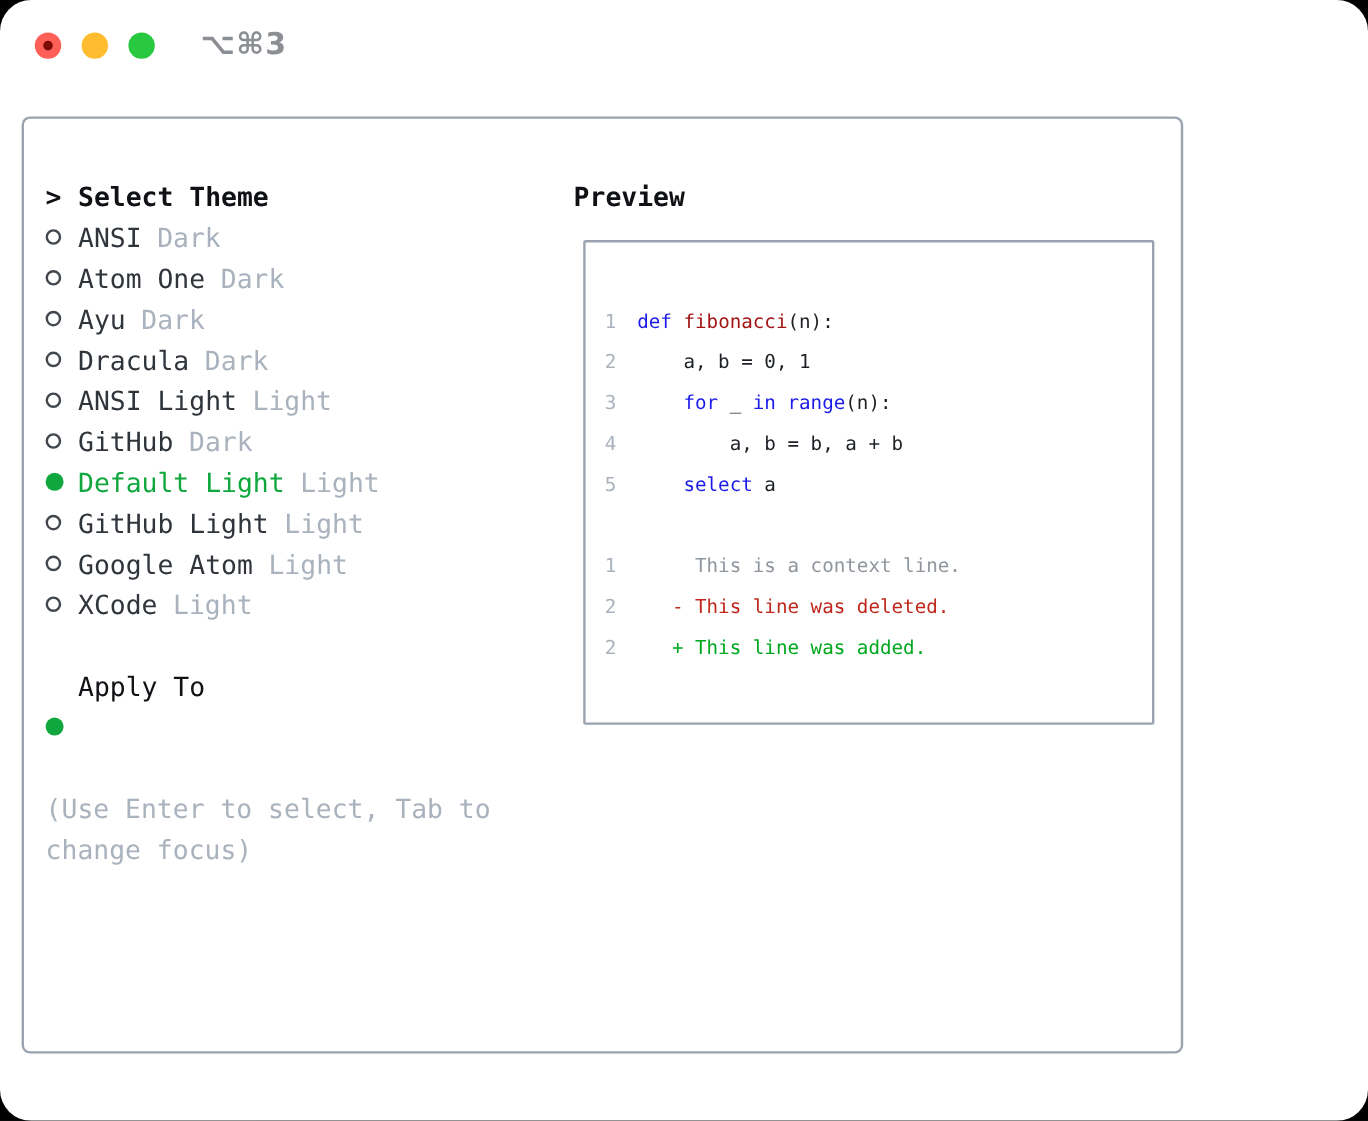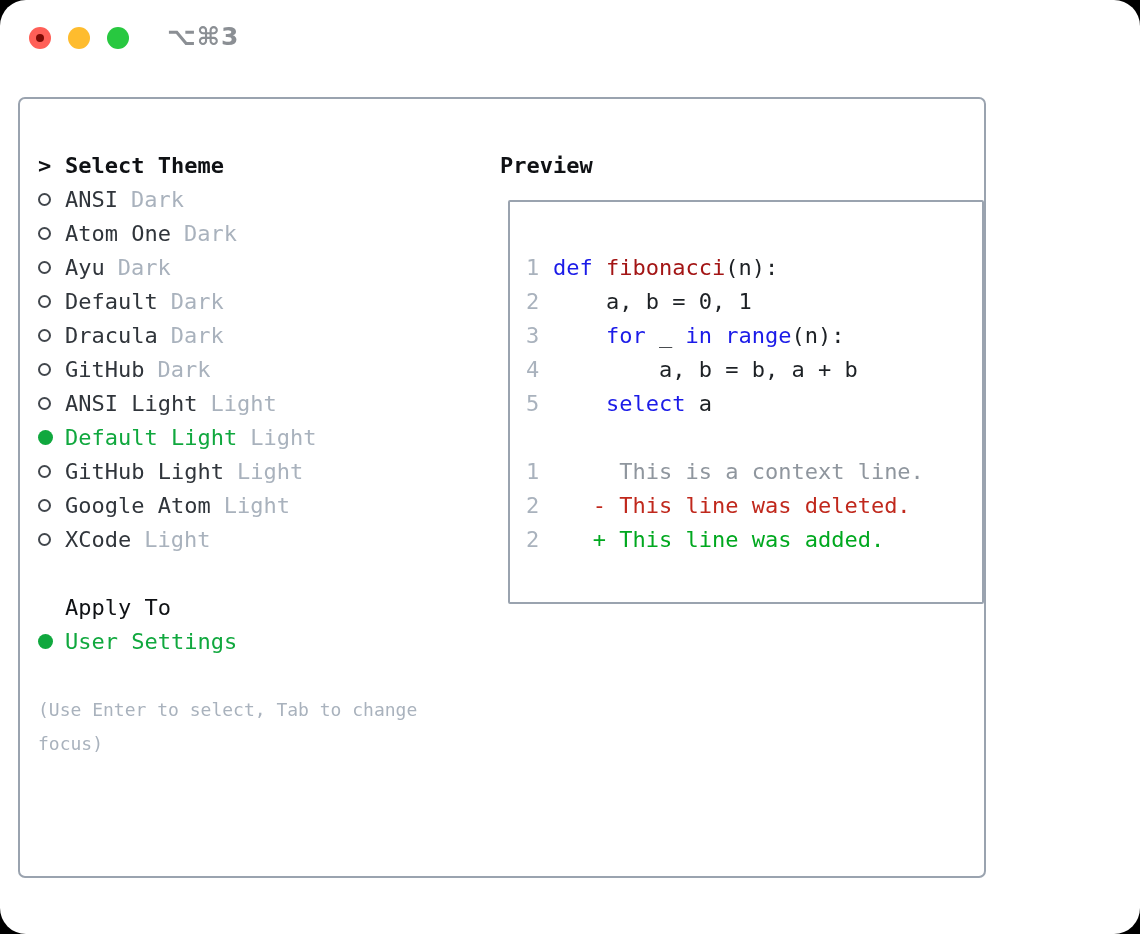--- a/index.html
+++ b/index.html
@@ -36,32 +36,32 @@
     border:2px solid #42474d;border-radius:50%;vertical-align:middle;margin-bottom:4px;
   }
   .radio.filled{width:15px;height:15px;border:none;background:var(--accent-green);}
   .t-name{color:var(--item-text);}
   .t-name.sel{color:var(--accent-green);}
   .t-variant{color:var(--muted-gray);margin-left:13px;text-align:center;}
   .apply-title{color:var(--header-text);}
   .a-label{color:var(--item-text);}
   .a-label.sel{color:var(--accent-green);}
   .help{
-    margin-top:0;width:440px;font-size:18px;line-height:34px;color:var(--muted-gray);
+    margin-top:0;width:440px;font-size:22px;line-height:34px;color:var(--muted-gray);
     white-space:normal;word-wrap:break-word;
   }
   
-  .right-col{position:absolute;left:480px;top:50px;font-size:22px;}
+  .right-col{position:absolute;left:458px;top:50px;font-size:22px;}
   .preview-title{height:34px;line-height:34px;}
   .preview-box{
     margin-top:17px;margin-left:8px;width:476px;height:404px;box-sizing:border-box;
     border:2px solid var(--panel-border);border-radius:2px;background:#fff;
     padding:49px 10px 0 16px;overflow:hidden;
   }
-  .pline{height:34px;line-height:34px;white-space:pre;font-size:22px;}
+  .pline{height:34px;line-height:34px;white-space:pre;font-size:16px;}
   .ln{display:inline-block;width:27px;color:var(--line-number-gray);}
   .tk-keyword{color:var(--keyword-blue);}
   .tk-function{color:var(--function-red);}
   .tk-plain{color:var(--code-text);}
   .tk-context{color:var(--context-gray);}
   .tk-deleted{color:var(--deleted-red);}
   .tk-added{color:var(--added-green);}
 </style>
 </head>
 <body>
@@ -80,33 +80,32 @@
   </div>
 
   <div class="panel">
 
     <div class="left-col">
       <div class="row"><span class="marker focus-marker">&gt;</span><span class="hdr">Select Theme</span></div>
       <div>
           <div class="row"><span class="marker"><span class="radio"></span></span><span class="t-name">ANSI</span><span class="t-variant">Dark</span></div>
           <div class="row"><span class="marker"><span class="radio"></span></span><span class="t-name">Atom One</span><span class="t-variant">Dark</span></div>
           <div class="row"><span class="marker"><span class="radio"></span></span><span class="t-name">Ayu</span><span class="t-variant">Dark</span></div>
-          <div class="row"><span class="marker"><span class="radio"></span></span><span class="t-name">Default</span><span class="t-variant">Dark</span></div>
           <div class="row"><span class="marker"><span class="radio"></span></span><span class="t-name">Dracula</span><span class="t-variant">Dark</span></div>
+          <div class="row"><span class="marker"><span class="radio"></span></span><span class="t-name">ANSI Light</span><span class="t-variant">Light</span></div>
           <div class="row"><span class="marker"><span class="radio"></span></span><span class="t-name">GitHub</span><span class="t-variant">Dark</span></div>
-          <div class="row"><span class="marker"><span class="radio"></span></span><span class="t-name">ANSI Light</span><span class="t-variant">Light</span></div>
           <div class="row"><span class="marker"><span class="radio filled"></span></span><span class="t-name sel">Default Light</span><span class="t-variant">Light</span></div>
           <div class="row"><span class="marker"><span class="radio"></span></span><span class="t-name">GitHub Light</span><span class="t-variant">Light</span></div>
           <div class="row"><span class="marker"><span class="radio"></span></span><span class="t-name">Google Atom</span><span class="t-variant">Light</span></div>
           <div class="row"><span class="marker"><span class="radio"></span></span><span class="t-name">XCode</span><span class="t-variant">Light</span></div>
         </div>
       <div class="spacer"></div>
       <div class="row"><span class="marker"></span><span class="apply-title">Apply To</span></div>
       <div>
-          <div class="row"><span class="marker"><span class="radio filled"></span></span><span class="a-label sel">User Settings</span></div>
+          <div class="row"><span class="marker"><span class="radio filled"></span></span></div>
         </div>
       <div class="spacer"></div>
       <div class="help">(Use Enter to select, Tab to change focus)</div>
     </div>
 
     <div class="right-col">
       <div class="preview-title hdr">Preview</div>
       <div class="preview-box">
         <div>
             <div class="pline"><span class="ln">1</span><span class="tk-keyword">def</span><span class="tk-plain"> </span><span class="tk-function">fibonacci</span><span class="tk-plain">(n):</span></div>

